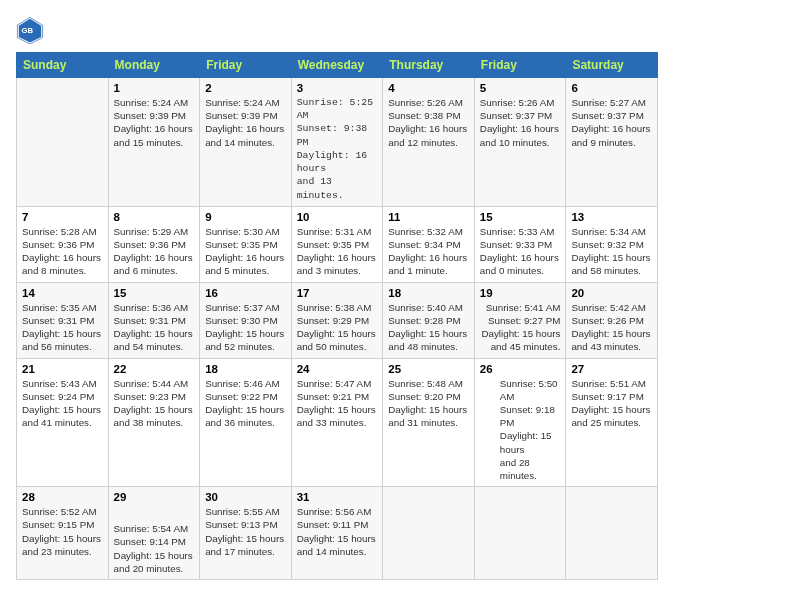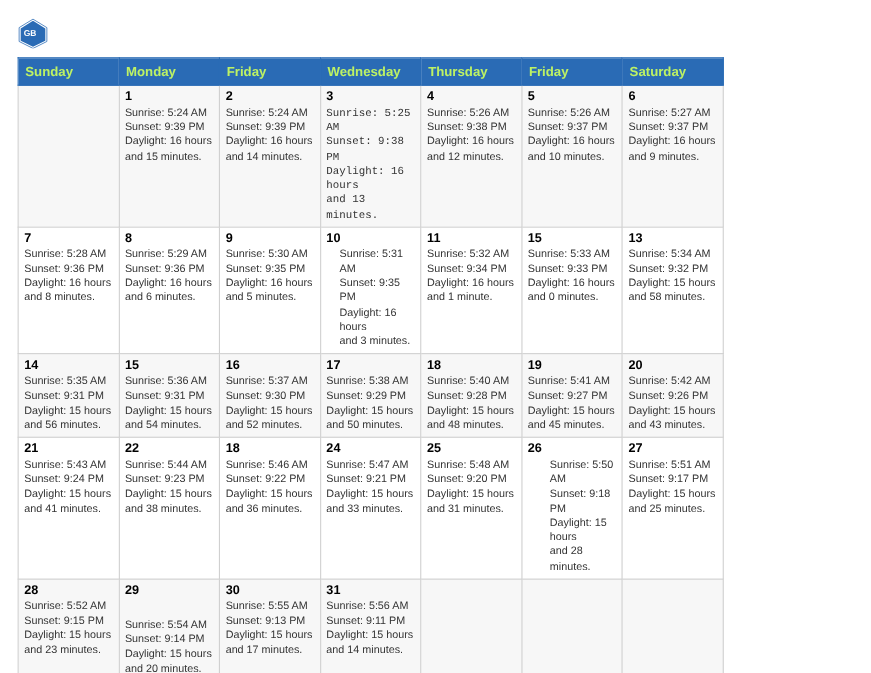--- a/index.html
+++ b/index.html
@@ -179,21 +179,21 @@
           </td>
           <td>
             <span class="day-num">9</span>
             <div class="day-info" style="white-space: pre-line;">Sunrise: 5:30 AM
 Sunset: 9:35 PM
 Daylight: 16 hours
 and 5 minutes.</div>
           </td>
           <td>
             <span class="day-num">10</span>
-            <div class="day-info" style="white-space: pre-line; margin-left: 12px;">Sunrise: 5:31 AM
+            <div class="day-info" style="white-space: pre-line;">Sunrise: 5:31 AM
 Sunset: 9:35 PM
 Daylight: 16 hours
 and 3 minutes.</div>
           </td>
           <td>
             <span class="day-num">11</span>
             <div class="day-info" style="white-space: pre-line;">Sunrise: 5:32 AM
 Sunset: 9:34 PM
 Daylight: 16 hours
 and 1 minute.</div>
@@ -244,21 +244,21 @@
           </td>
           <td>
             <span class="day-num">18</span>
             <div class="day-info" style="white-space: pre-line;">Sunrise: 5:40 AM
 Sunset: 9:28 PM
 Daylight: 15 hours
 and 48 minutes.</div>
           </td>
           <td>
             <span class="day-num">19</span>
-            <div class="day-info" style="white-space: pre-line;">Sunrise: 5:41 AM
+            <div class="day-info" style="white-space: pre-line; text-align: right;">Sunrise: 5:41 AM
 Sunset: 9:27 PM
 Daylight: 15 hours
 and 45 minutes.</div>
           </td>
           <td>
             <span class="day-num">20</span>
             <div class="day-info" style="white-space: pre-line;">Sunrise: 5:42 AM
 Sunset: 9:26 PM
 Daylight: 15 hours
 and 43 minutes.</div>

